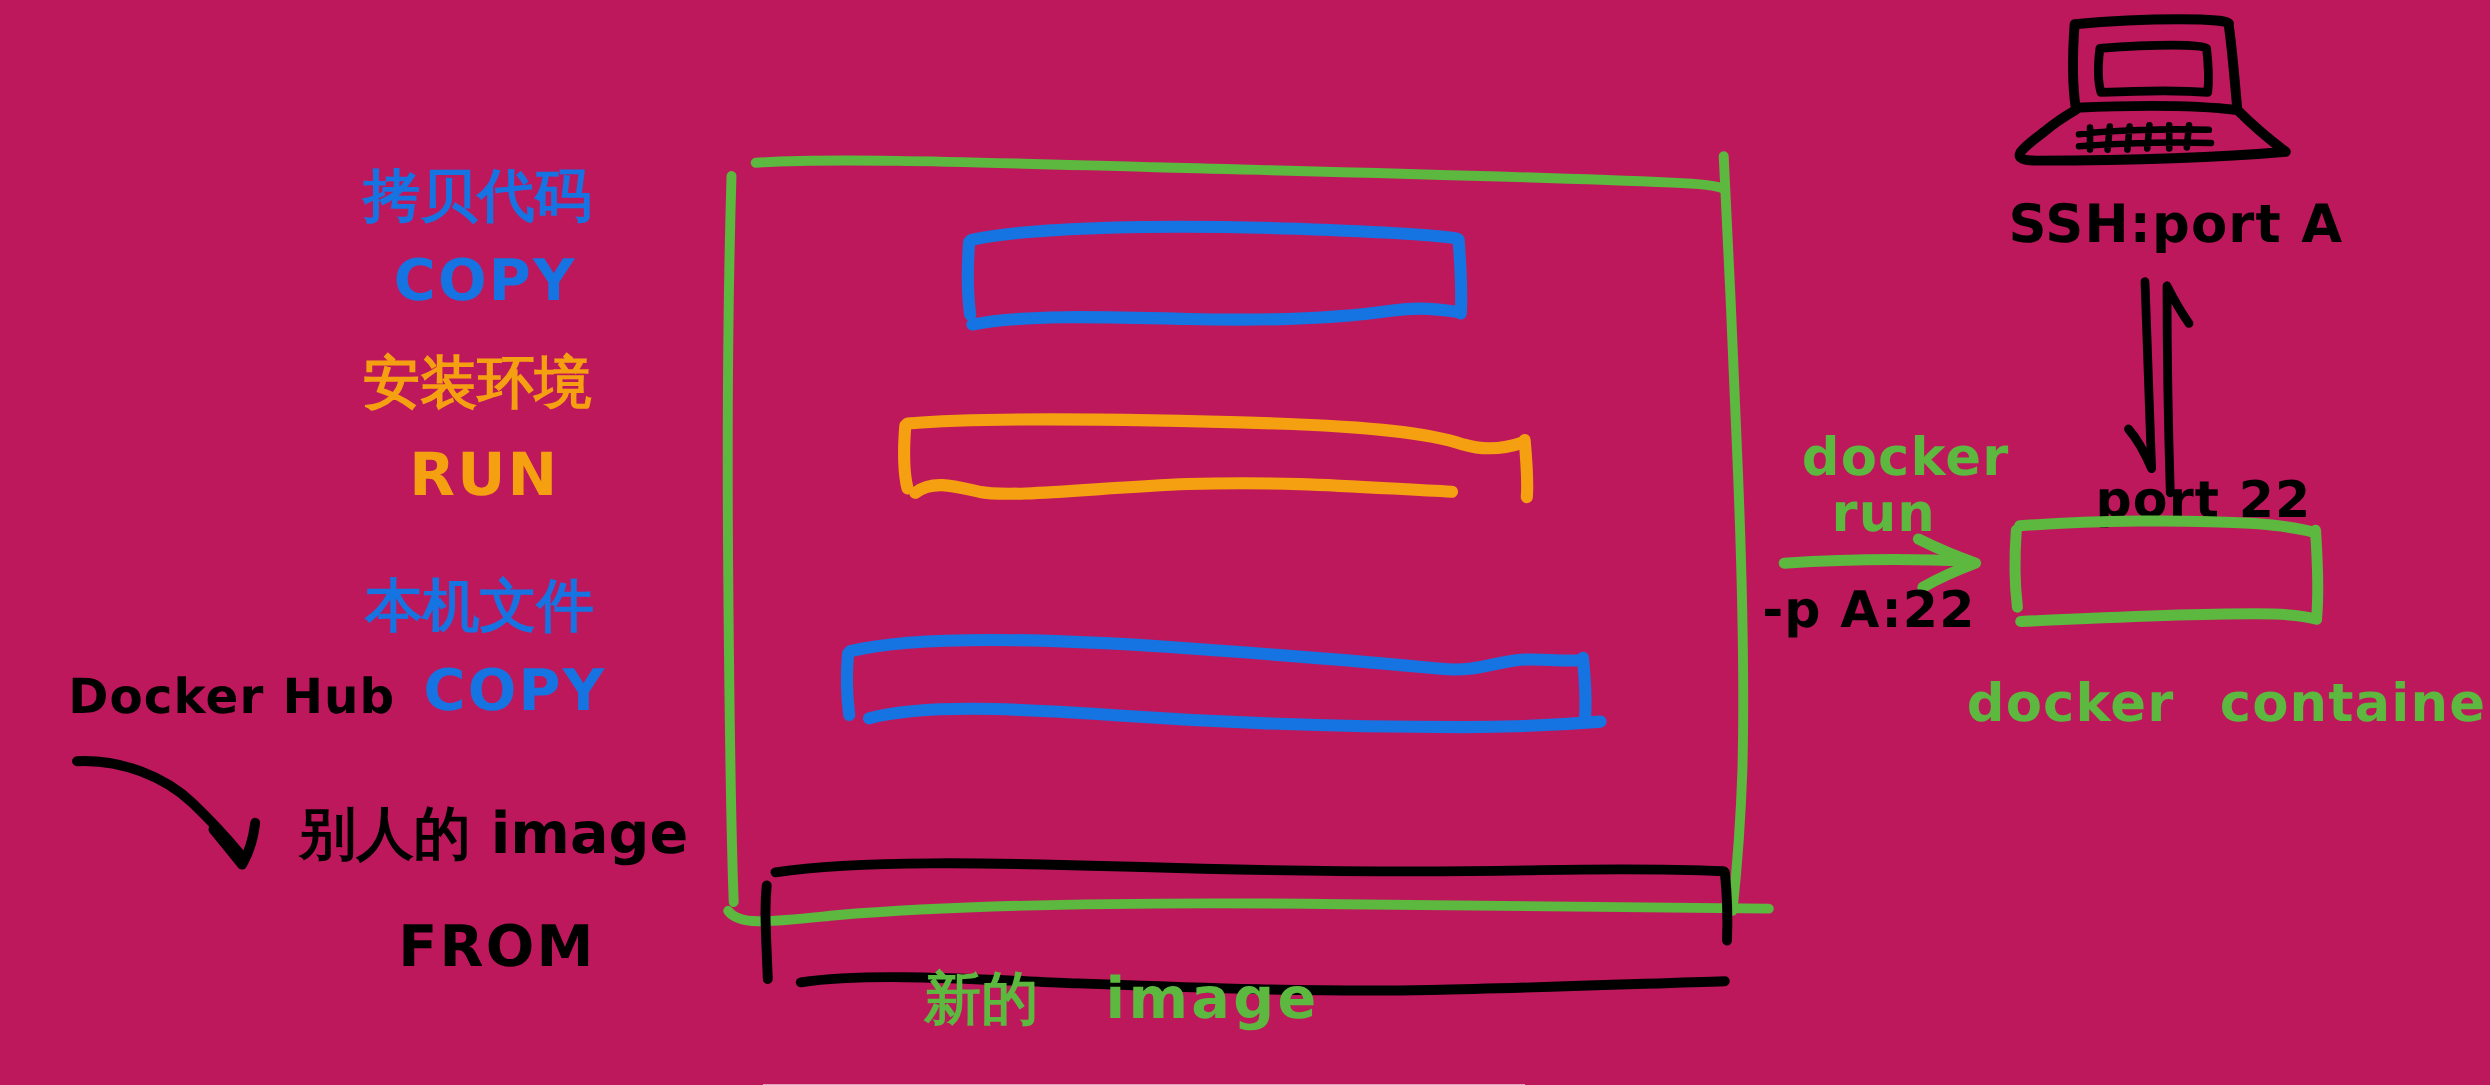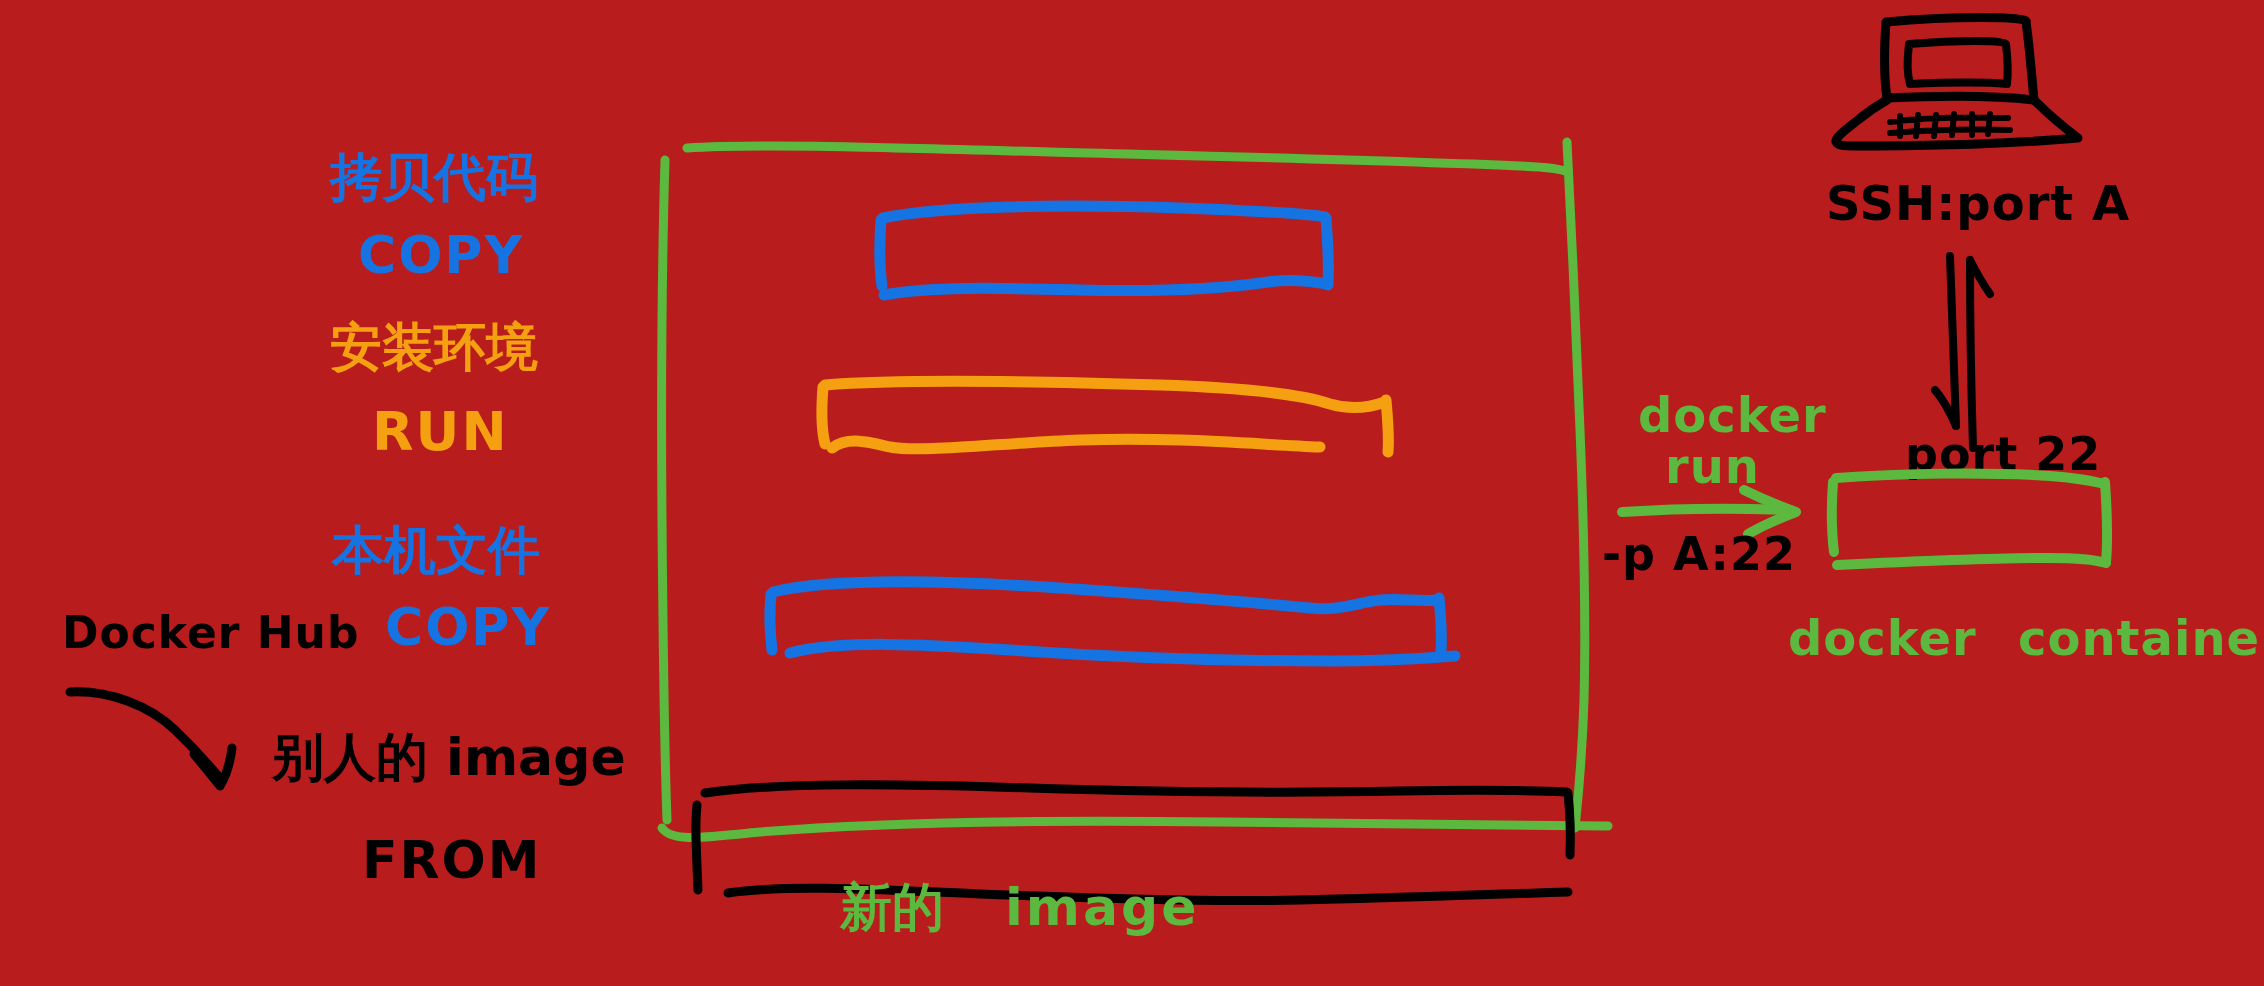--- a/index.html
+++ b/index.html
@@ -8,21 +8,21 @@
     padding: 0;
     background: #ffffff;
   }
   body {
     font-family: "DejaVu Sans", sans-serif;
   }
   #canvas-root {
     position: relative;
     width: 2264px;
     height: 986px;
-    background: #b91c1c;
+    background: #be185d;
     overflow: hidden;
   }
   #sketch-svg {
     position: absolute;
     top: 0;
     left: 0;
     width: 2264px;
     height: 986px;
     display: block;
   }

